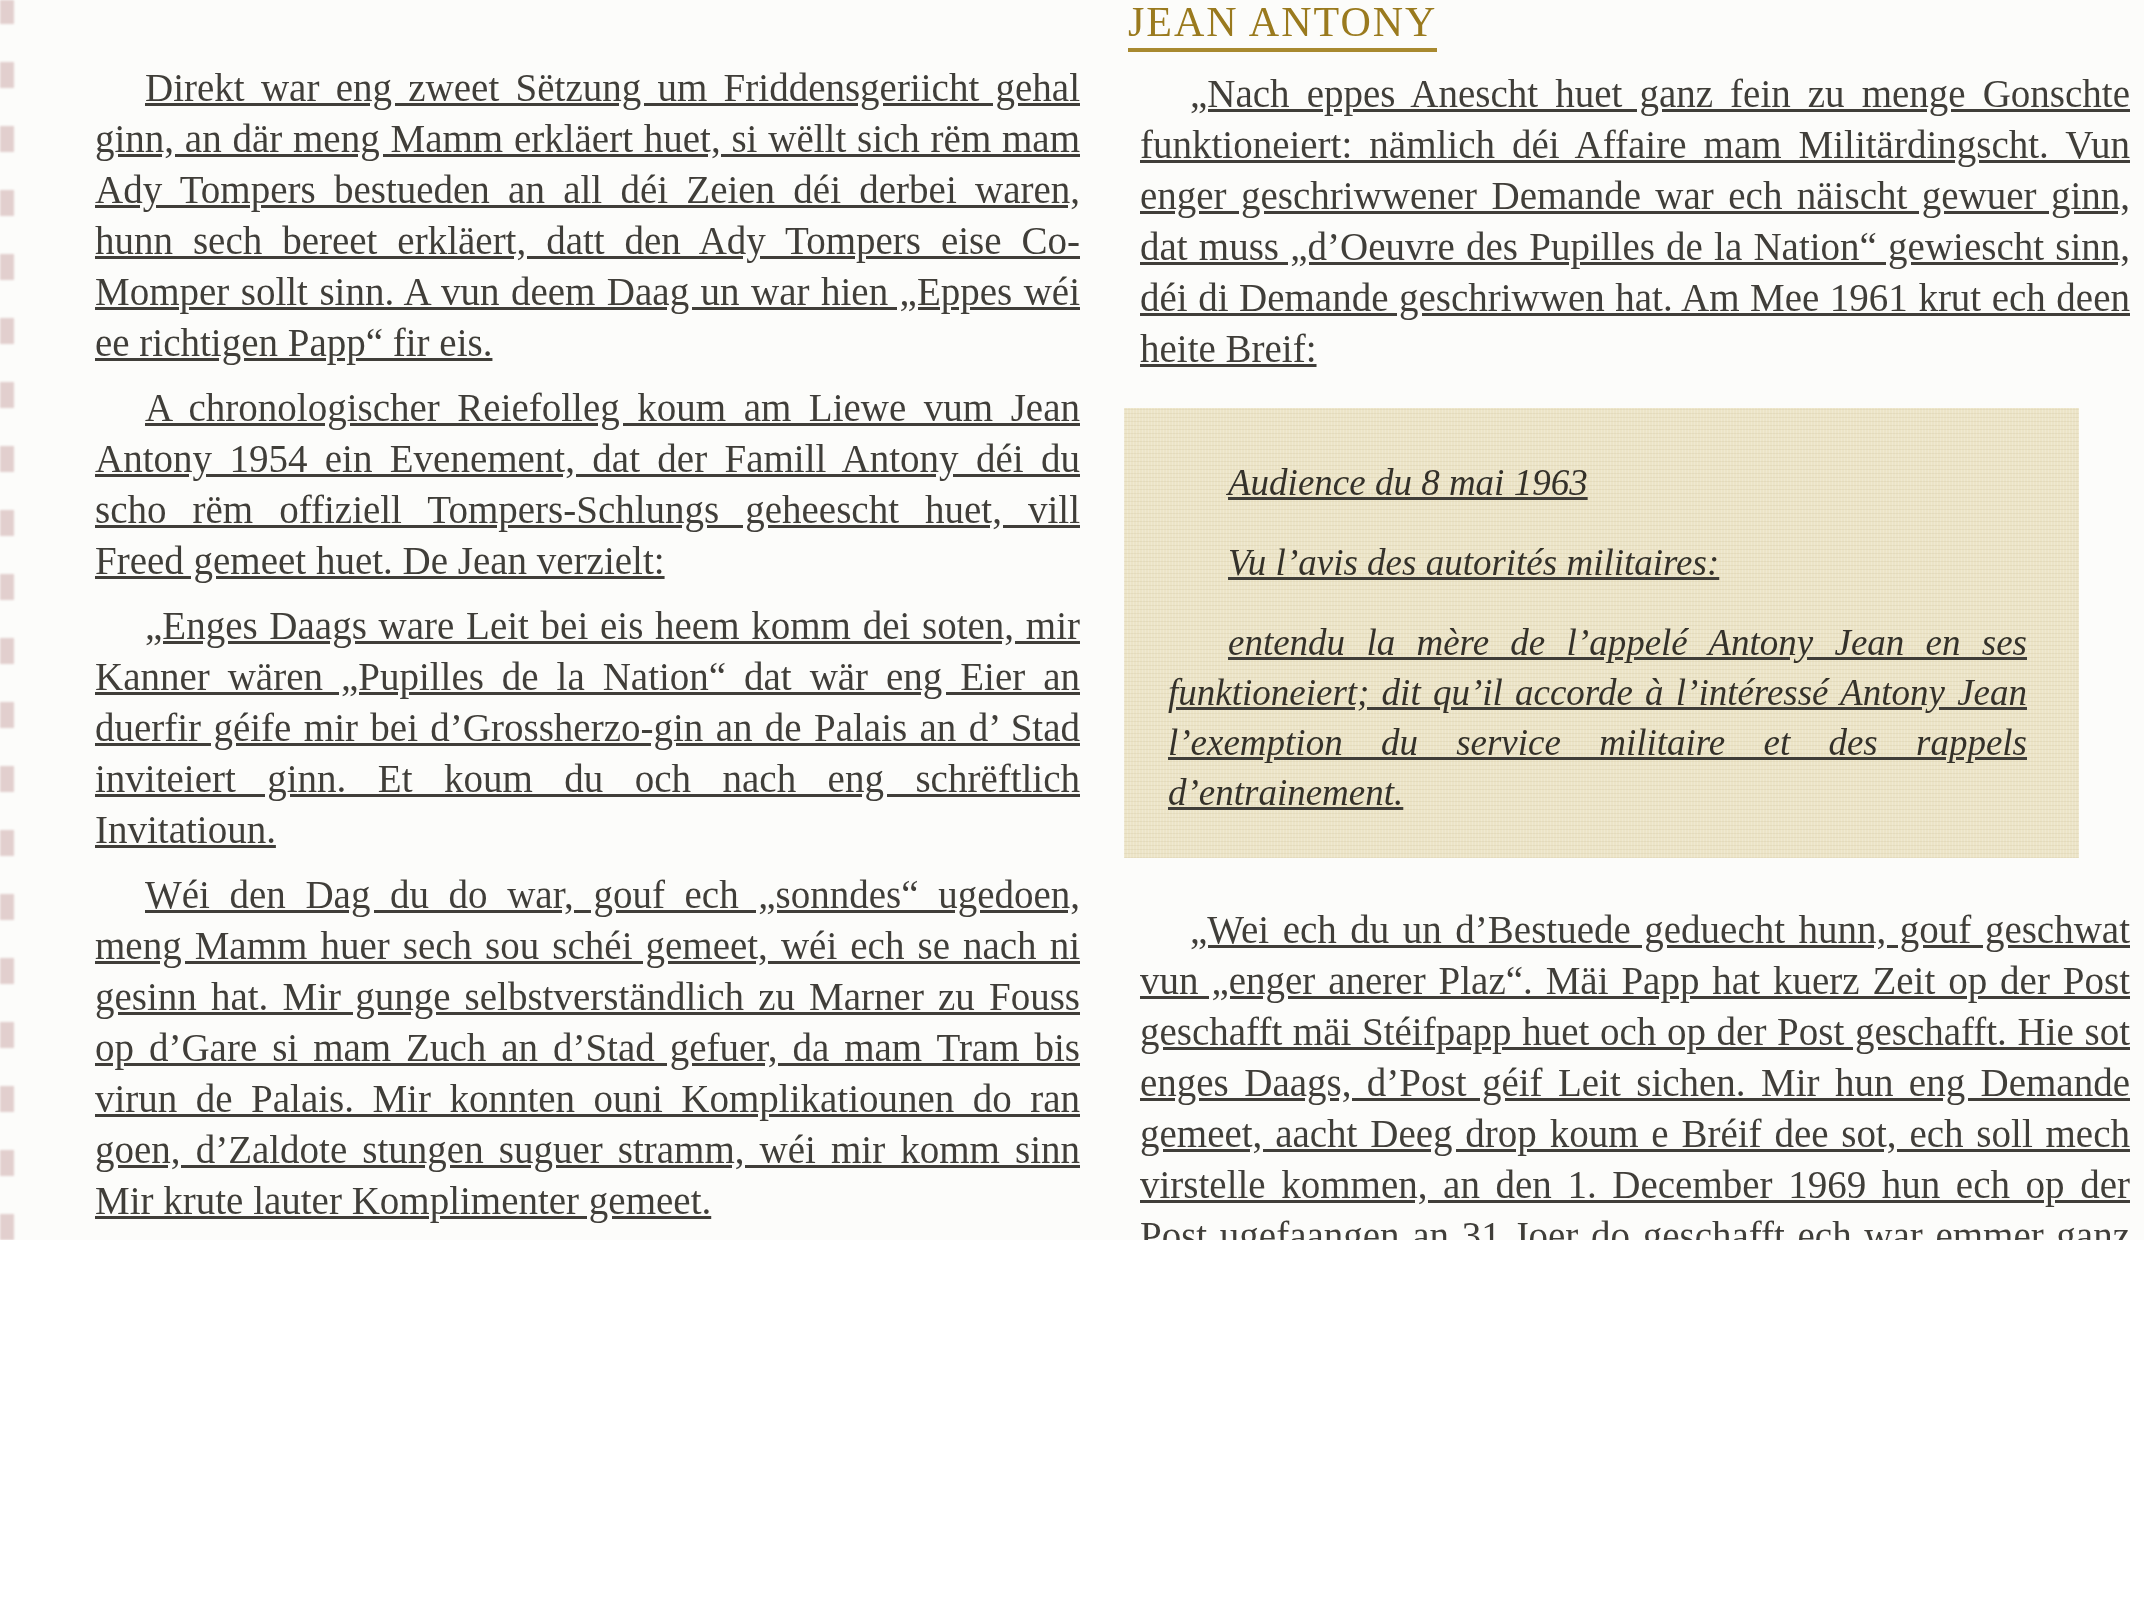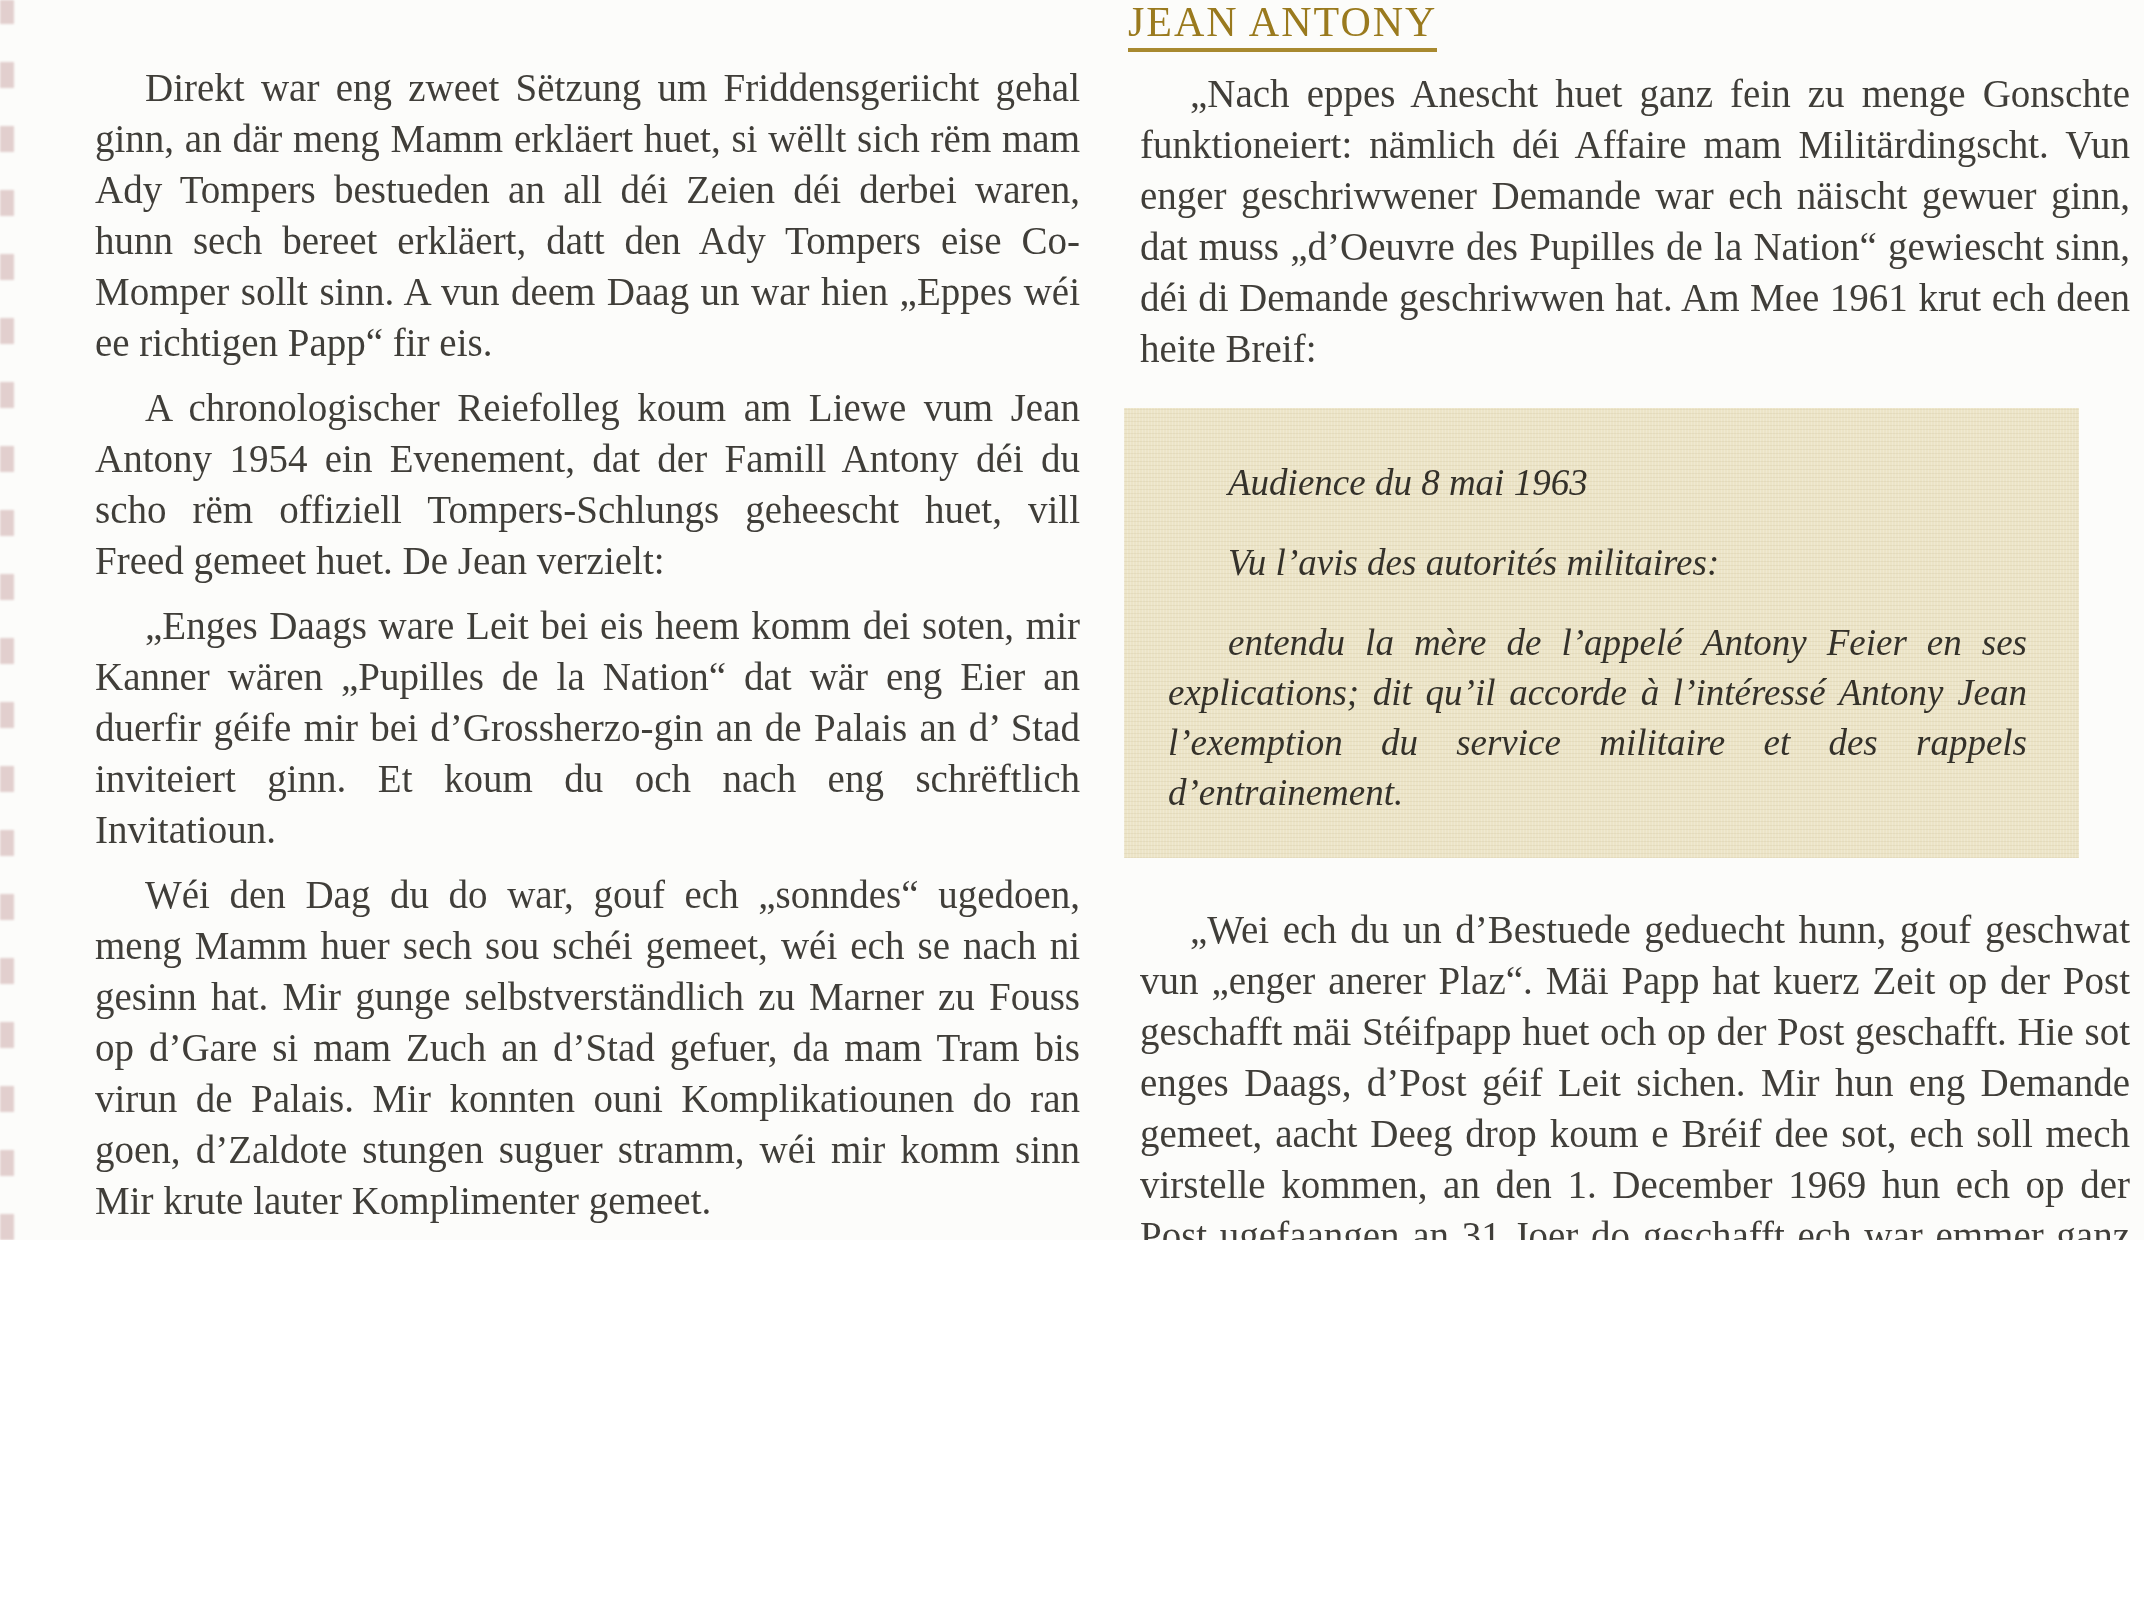--- a/index.html
+++ b/index.html
@@ -46,20 +46,21 @@
     border-bottom: 4px solid #a8892f;
     padding-bottom: 4px;
     font-weight: 500;
   }
 
   .col {
     position: absolute;
     text-align: justify;
     font-size: 39px;
     line-height: 51px;
+    text-decoration: underline;
   }
   .col-left {
     left: 95px;
     top: 62px;
     width: 985px;
   }
   .col-right {
     left: 1140px;
     top: 68px;
     width: 990px;
@@ -108,19 +109,19 @@
     <p class="body-par">„Enges Daags ware Leit bei eis heem komm dei soten, mir Kanner wären „Pupilles de la Nation“ dat wär eng Eier an duerfir géife mir bei d’Grossherzo-gin an de Palais an d’ Stad inviteiert ginn.  Et koum du och nach eng schrëftlich Invitatioun.</p>
     <p class="body-par">Wéi den Dag du do war, gouf ech „sonndes“ ugedoen, meng Mamm huer sech sou schéi gemeet, wéi ech se nach ni gesinn hat. Mir gunge selbstverständlich zu Marner zu Fouss op d’Gare  si mam Zuch an d’Stad gefuer, da mam Tram bis virun de Palais. Mir konnten ouni Komplikatiounen do ran goen, d’Zaldote stungen suguer stramm, wéi mir komm sinn Mir krute lauter Komplimenter gemeet.</p>
   </div>
 
   <div class="col col-right">
     <p class="body-par">„Nach eppes Anescht huet ganz fein zu menge Gonschte funktioneiert: nämlich déi Affaire mam Militärdingscht. Vun enger geschriwwener Demande war ech näischt gewuer ginn, dat muss „d’Oeuvre des Pupilles de la Nation“ gewiescht sinn, déi di Demande geschriwwen hat. Am Mee 1961 krut ech deen heite Breif:</p>
 
     <div class="quote-box">
       <p class="italic">Audience du 8 mai 1963</p>
       <p class="italic">Vu l’avis des autorités militaires:</p>
-      <p class="italic">entendu la mère de l’appelé Antony Feier en ses explications; dit qu’il accorde à l’intéressé Antony Jean l’exemption du service militaire et des rappels d’entrainement.</p>
+      <p class="italic">entendu la mère de l’appelé Antony Jean en ses funktioneiert; dit qu’il accorde à l’intéressé Antony Jean l’exemption du service militaire et des rappels d’entrainement.</p>
     </div>
 
     <p class="body-par">„Wei ech du un d’Bestuede geduecht hunn, gouf geschwat  vun „enger anerer Plaz“. Mäi Papp hat kuerz Zeit op der Post geschafft mäi Stéifpapp huet och op der Post geschafft. Hie sot enges Daags, d’Post géif Leit sichen. Mir hun eng Demande gemeet, aacht Deeg drop koum e Bréif dee sot, ech soll mech virstelle kommen, an den 1. December 1969 hun ech op der Post ugefaangen an 31 Joer do geschafft ech war emmer ganz zefridden do“.</p>
   </div>
 
 </div>
 
 </body></html>

